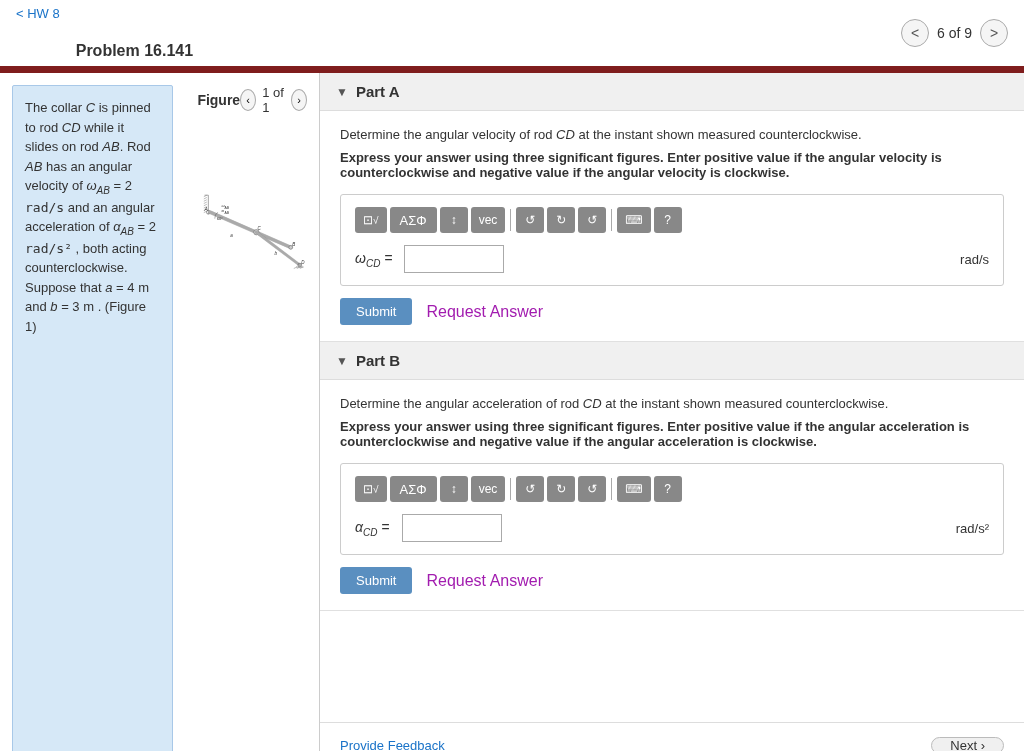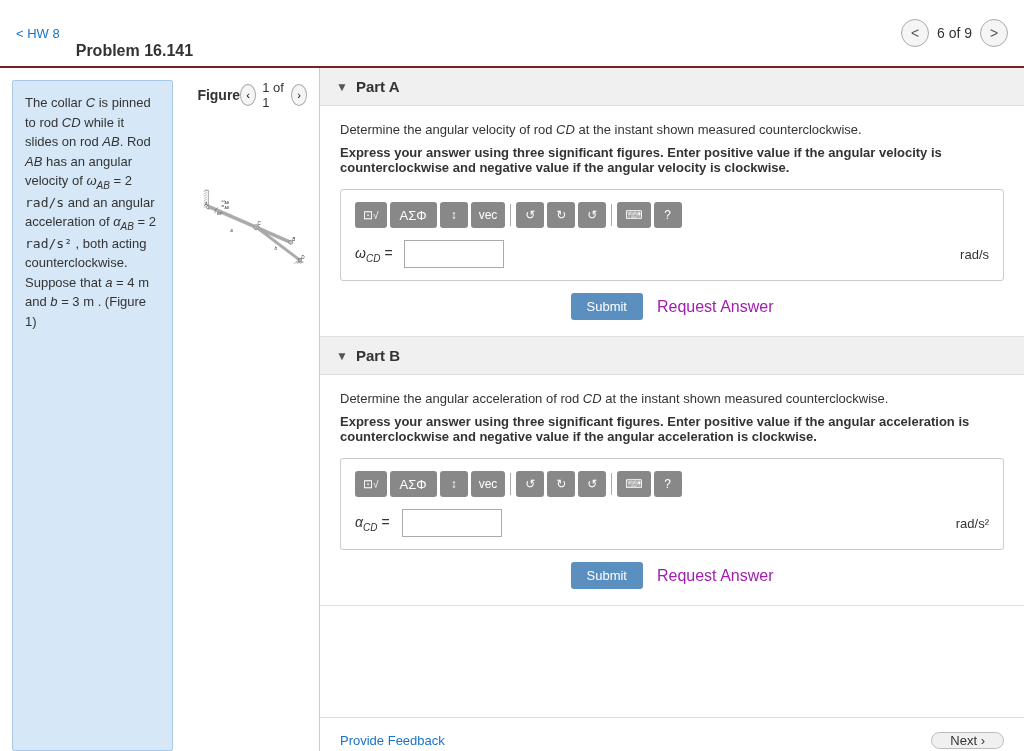--- a/index.html
+++ b/index.html
@@ -1,21 +1,21 @@
 <!DOCTYPE html>
 <html><head>
   <meta charset="utf-8">
   <style>
     * { box-sizing: border-box; margin: 0; padding: 0; }
     body { font-family: Arial, sans-serif; font-size: 14px; background: #fff; color: #333; }
 
     
     .top-bar {
-      display: flex; align-items: center; justify-content: space-between;
-      padding: 6px 16px; border-bottom: 2px solid #7f1d1d;
+      display: flex; justify-content: space-between;
+      padding: 6px 16px; border-bottom: 7px solid #7f1d1d;
       background: #fff;
     }
     .back-link { color: #1a73c8; font-size: 13px; text-decoration: none; cursor: pointer; }
     .problem-title { font-size: 16px; font-weight: bold; flex: 1; margin-left: 16px; margin-top: 36px; }
     .nav-controls { display: flex; align-items: center; gap: 8px; }
     .nav-btn {
       width: 28px; height: 28px; border: 1px solid #aaa; background: #f5f5f5;
       border-radius: 50%; cursor: pointer; display: flex; align-items: center; justify-content: center;
       font-size: 14px; color: #555;
     }
@@ -88,21 +88,21 @@
       display: flex; align-items: center; gap: 8px;
     }
     .var-label { font-size: 14px; font-style: italic; margin-right: 4px; white-space: nowrap; text-align: center; }
     .answer-input {
       border: 1px solid #aaa; padding: 4px 8px; width: 100px;
       font-size: 14px; height: 28px; outline: none;
     }
     .unit-label { font-size: 13px; color: #333; margin-left: auto; }
 
     
-    .action-row { display: flex; align-items: center; gap: 14px; margin-top: 8px; justify-content: center; }
+    .action-row { display: flex; align-items: center; gap: 14px; margin-top: 8px; }
     .submit-btn {
       background: #5a8fc0; color: #fff; border: none; border-radius: 3px;
       padding: 6px 16px; cursor: pointer; font-size: 13px;
     }
     .request-link { color: #a21caf; font-size: 16px; cursor: pointer; text-decoration: none; }
 
     
     .footer-bar {
       display: flex; align-items: center; justify-content: space-between;
       padding: 14px 20px; border-top: 1px solid #ddd; background: #fff;

